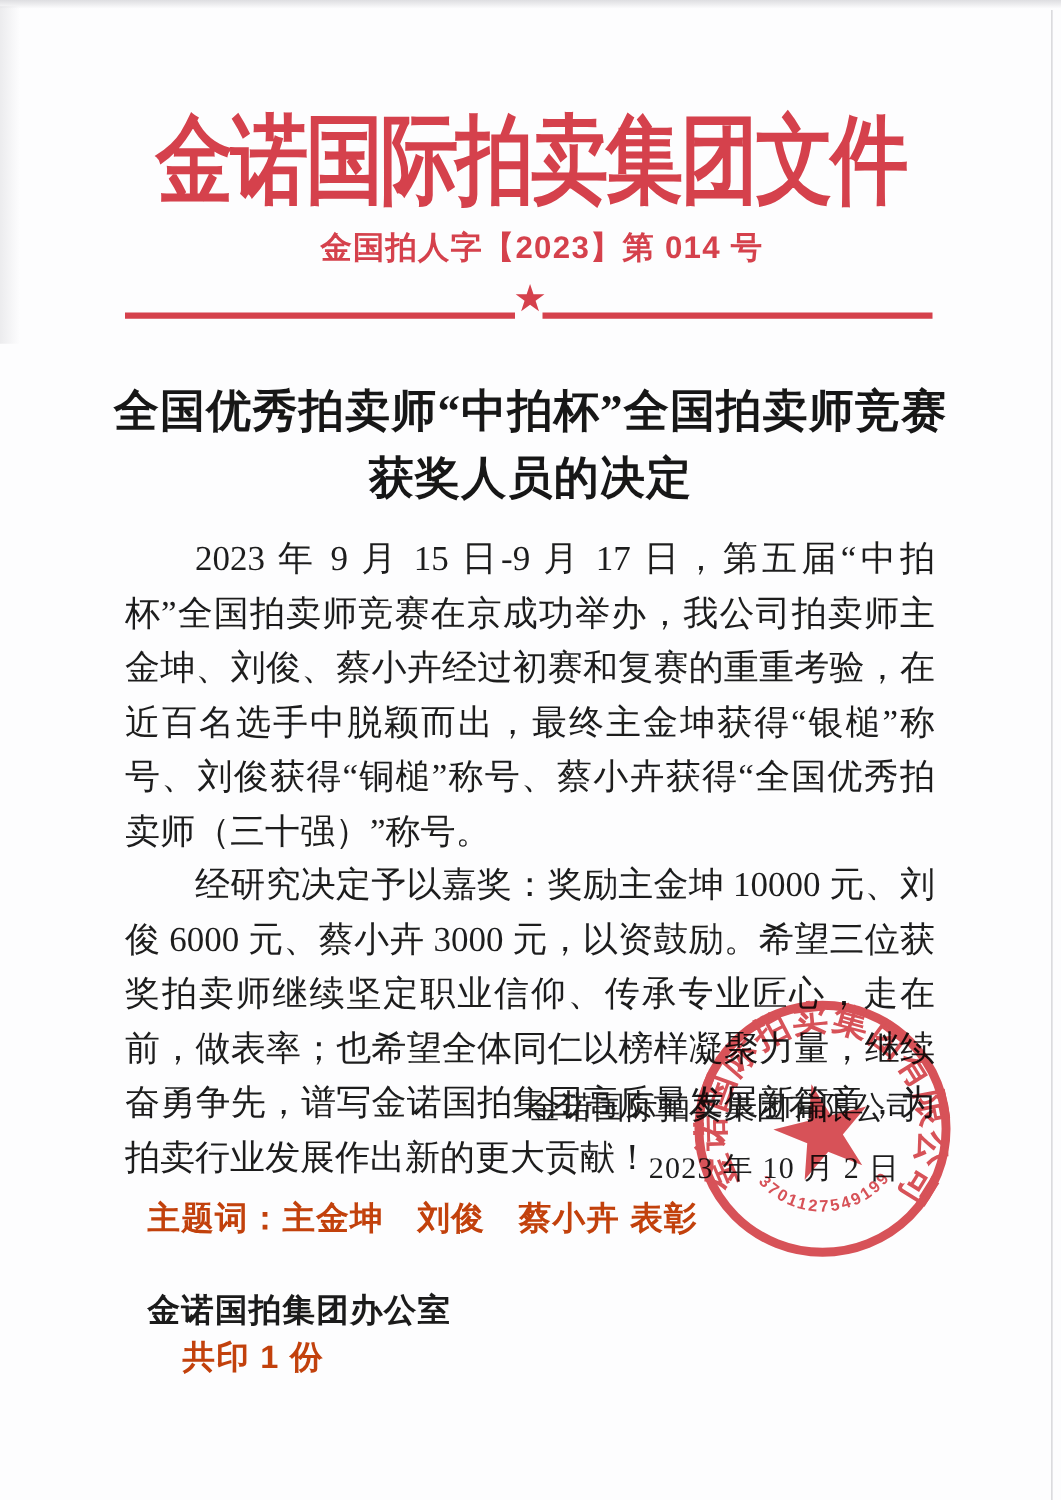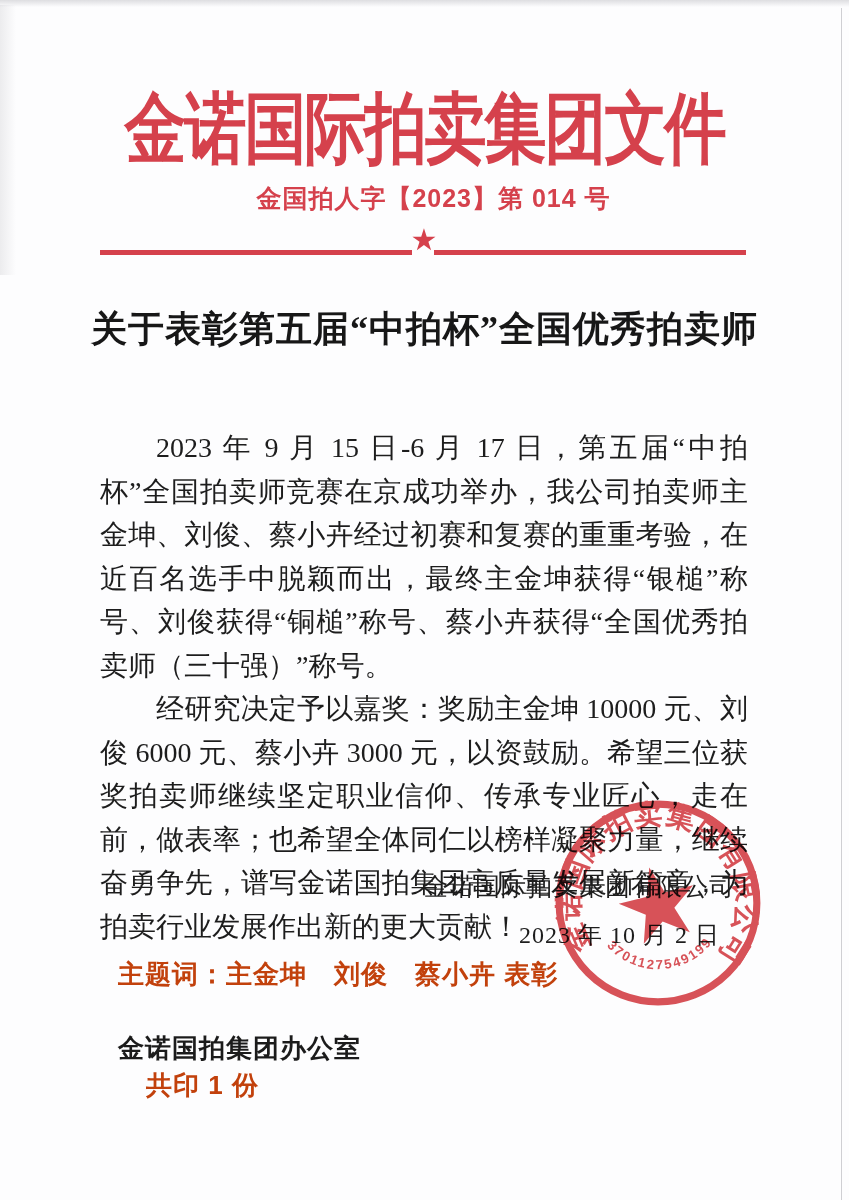--- a/index.html
+++ b/index.html
@@ -128,25 +128,26 @@
   <div class="artifact-right-line"></div>
 
   <div class="org-title">金诺国际拍卖集团文件</div>
   <div class="doc-number">金国拍人字【2023】第 014 号</div>
 
   <div class="divider-line left"></div>
   <span class="divider-star">★</span>
   <div class="divider-line right"></div>
 
   <div class="doc-title">
-    <div>关于表彰第五届“中拍杯”全国优秀拍卖师</div>
+    <div>全国优秀拍卖师“中拍杯”全国拍卖师竞赛</div>
+    <div>获奖人员的决定</div>
   </div>
 
   <div class="doc-body">
-    <p>2023 年 9 月 15 日-6 月 17 日，第五届“中拍杯”全国拍卖师竞赛在京成功举办，我公司拍卖师主金坤、刘俊、蔡小卉经过初赛和复赛的重重考验，在近百名选手中脱颖而出，最终主金坤获得“银槌”称号、刘俊获得“铜槌”称号、蔡小卉获得“全国优秀拍卖师（三十强）”称号。</p>
+    <p>2023 年 9 月 15 日-9 月 17 日，第五届“中拍杯”全国拍卖师竞赛在京成功举办，我公司拍卖师主金坤、刘俊、蔡小卉经过初赛和复赛的重重考验，在近百名选手中脱颖而出，最终主金坤获得“银槌”称号、刘俊获得“铜槌”称号、蔡小卉获得“全国优秀拍卖师（三十强）”称号。</p>
     <p>经研究决定予以嘉奖：奖励主金坤 10000 元、刘俊 6000 元、蔡小卉 3000 元，以资鼓励。希望三位获奖拍卖师继续坚定职业信仰、传承专业匠心，走在前，做表率；也希望全体同仁以榜样凝聚力量，继续奋勇争先，谱写金诺国拍集团高质量发展新篇章，为拍卖行业发展作出新的更大贡献！</p>
   </div>
 
   <div class="sig-company">金诺国际拍卖集团有限公司</div>
   <div class="sig-date">2023 年 10 月 2 日</div>
 
   <svg class="seal" viewBox="0 0 210 210" aria-hidden="true">
     <defs>
       <path id="sealRingPath" d="M 41 150 A 78 78 0 1 1 169 150"></path>
       <path id="sealSerialPath" d="M 52 144 A 67 67 0 0 0 158 144"></path>

